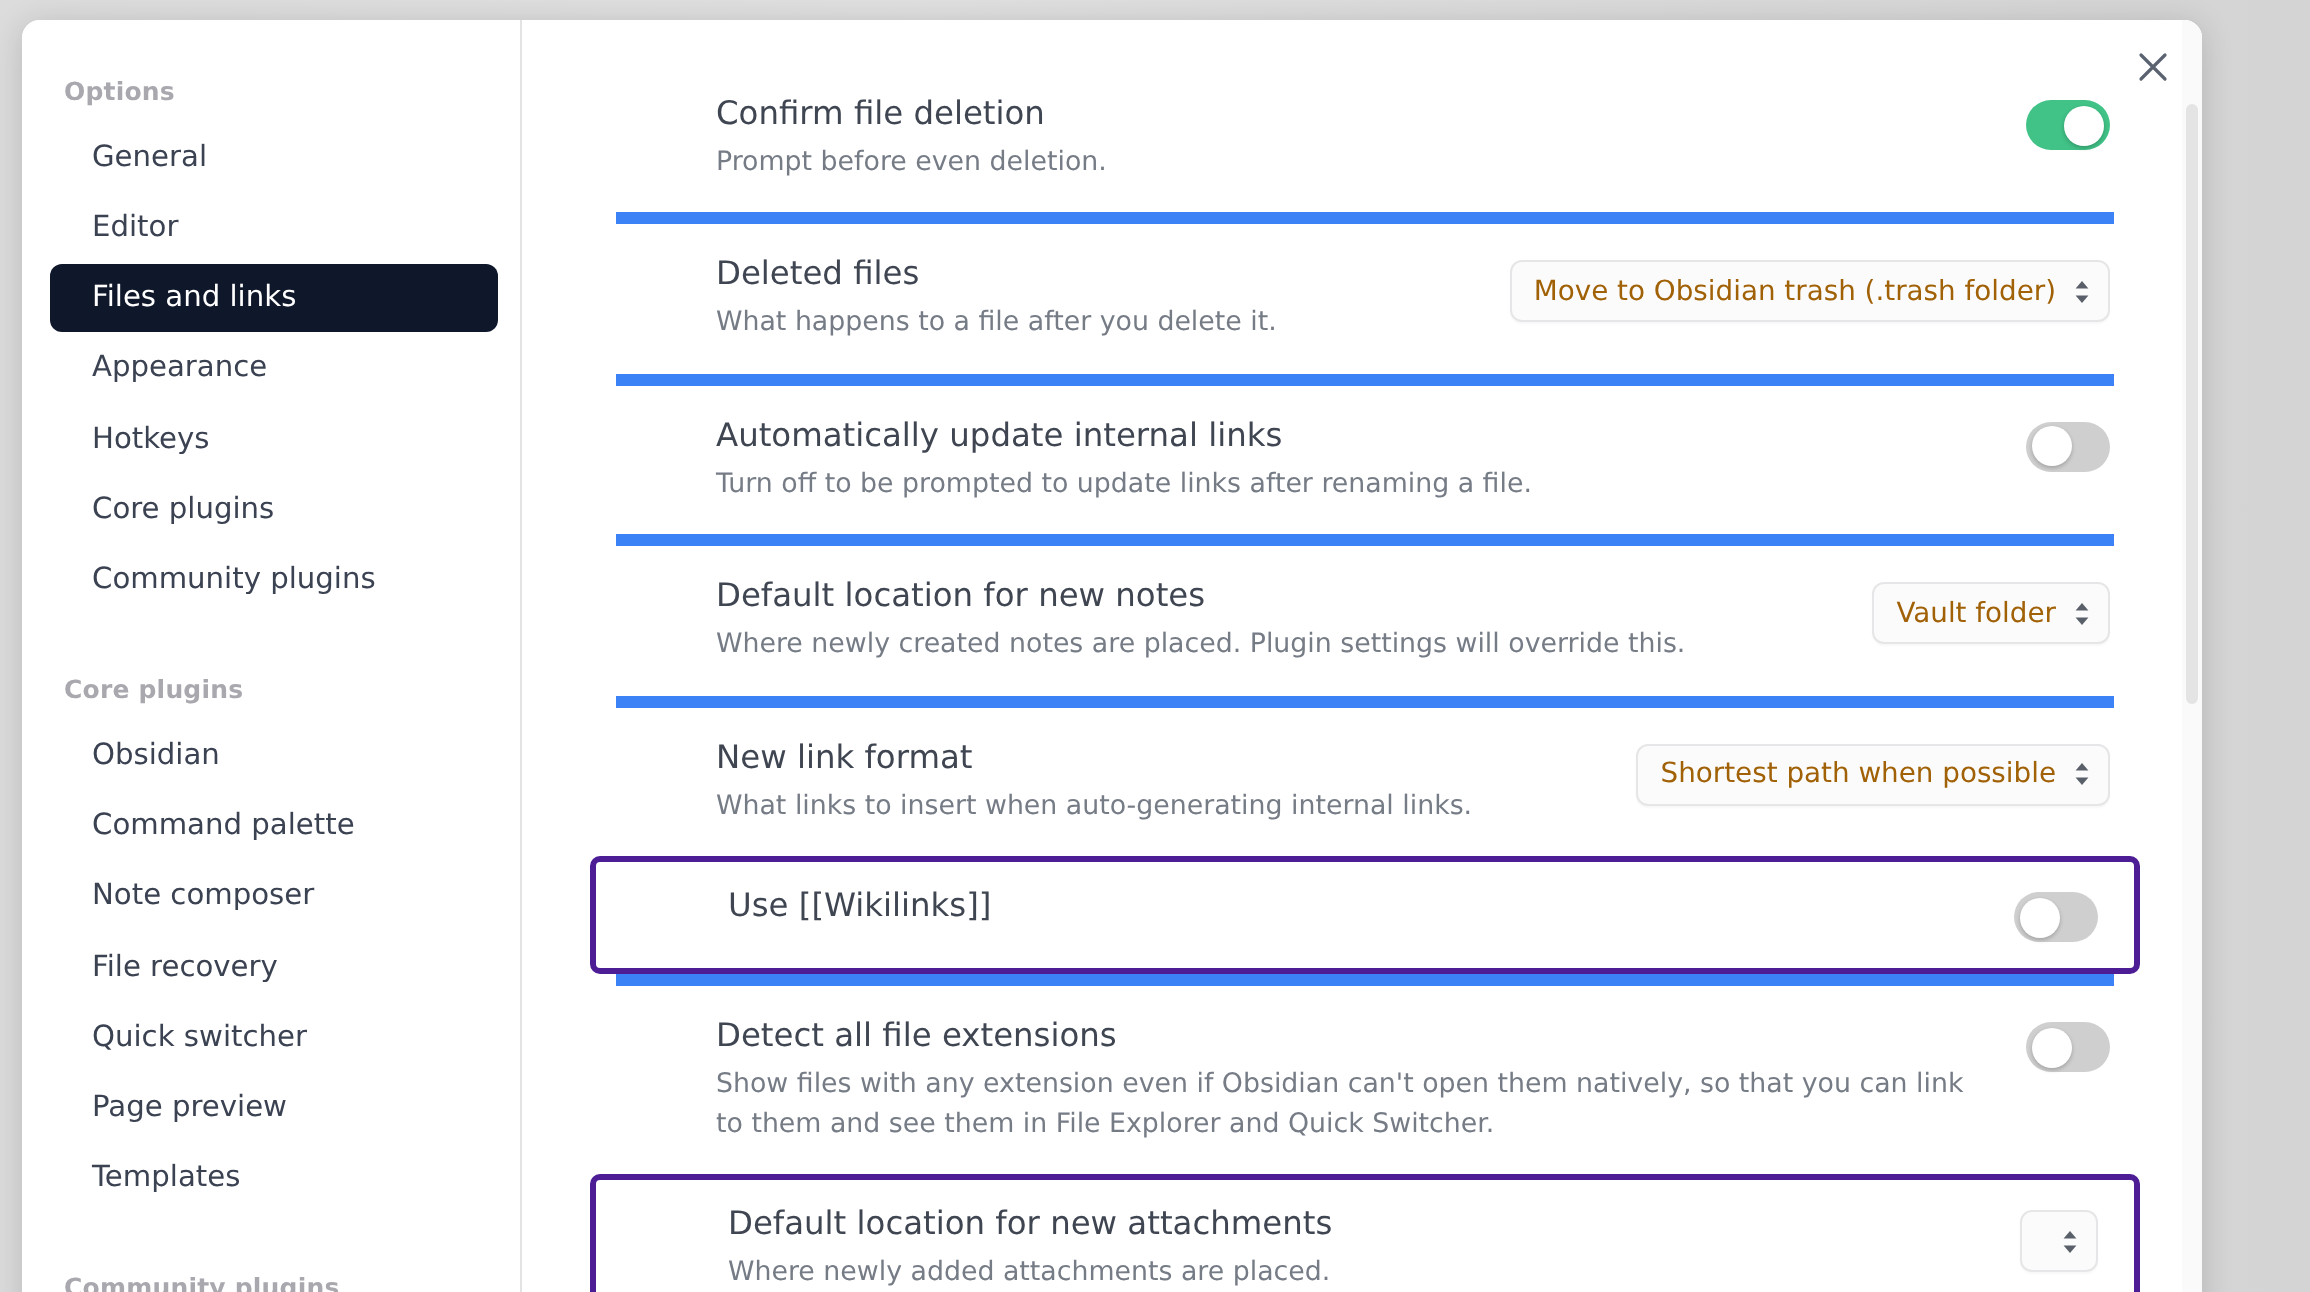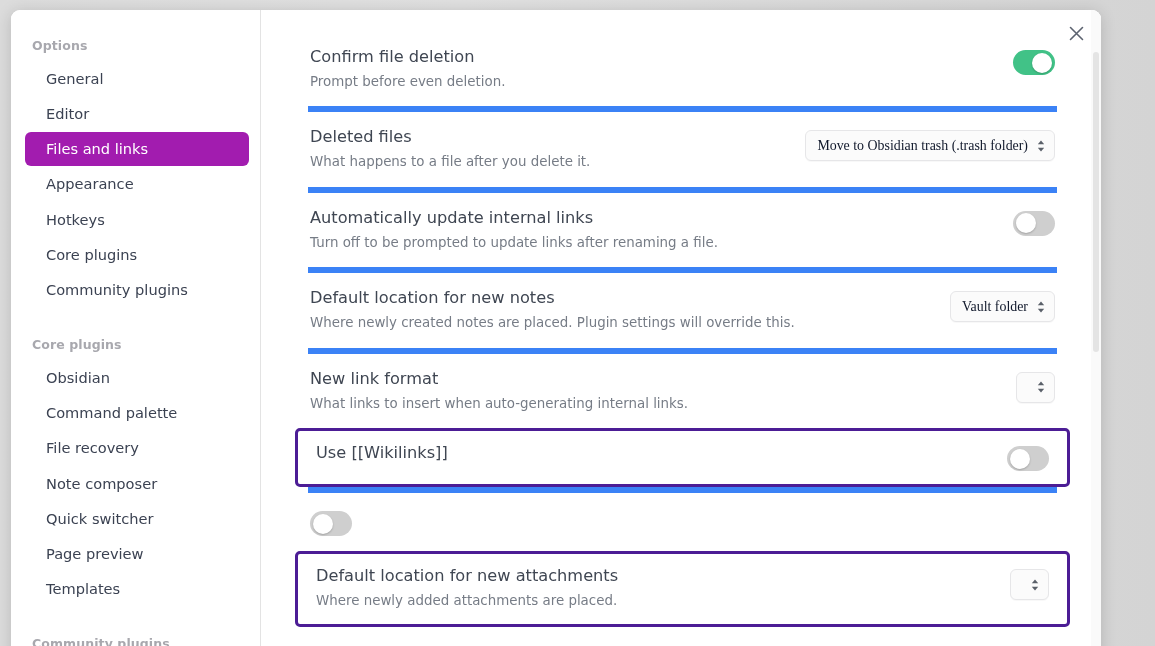--- a/index.html
+++ b/index.html
@@ -45,21 +45,21 @@
     font-size: 14.6px;
     color: #3b4252;
     padding: 6px 14px 7px 21px;
     margin: 0 11px 1px 14px;
     border-radius: 6px;
     line-height: 1.45;
     cursor: pointer;
     white-space: nowrap;
   }
   .nav-item.active {
-    background: #a21caf;
+    background: #0f172a;
     color: #ffffff;
     font-weight: 400;
   }
 
   
   .content {
     flex: 1;
     position: relative;
     background: #ffffff;
     padding: 0 0 0 0;
@@ -99,21 +99,21 @@
   .setting-row {
     display: flex;
     align-items: flex-start;
     justify-content: space-between;
     gap: 20px;
     padding: 14px 2px 15px 2px;
     border-top: 6px solid #3b82f6;
   }
   .setting-row.first { border-top: none; padding-top: 5px; }
   .setting-row.no-border { border-top: none; }
-  .setting-info { flex: 1 1 auto; min-width: 0; }
+  .setting-info { flex: 1 1 auto; min-width: 0; margin-left: 48px; }
   .setting-name {
     font-size: 16.2px;
     color: #3f4652;
     line-height: 1.35;
     margin-bottom: 4px;
     font-weight: 400;
   }
   .setting-desc {
     font-size: 13.4px;
     color: #767c86;
@@ -152,25 +152,24 @@
   .select {
     position: relative;
     display: inline-flex;
     align-items: center;
     background: #fbfbfb;
     border: 1px solid #e6e6e8;
     border-radius: 6px;
     height: 31px;
     padding: 0 26px 0 11px;
     font-size: 13.9px;
-    color: #0f172a;
+    color: #a16207;
     cursor: pointer;
     white-space: nowrap;
     box-shadow: 0 1px 1px rgba(0,0,0,0.03);
-    font-family: Liberation Serif, serif;
   }
   .select .chev {
     position: absolute;
     right: 8px; top: 50%;
     transform: translateY(-50%);
     width: 10px; height: 14px;
     color: #5a6069;
   }
 
   
@@ -200,22 +199,22 @@
       <div class="nav-item">Appearance</div>
       <div class="nav-item">Hotkeys</div>
       <div class="nav-item">Core plugins</div>
       <div class="nav-item">Community plugins</div>
     </div>
 
     <div class="nav-group">
       <div class="nav-header spaced">Core plugins</div>
       <div class="nav-item">Obsidian</div>
       <div class="nav-item">Command palette</div>
+      <div class="nav-item">Note composer</div>
       <div class="nav-item">File recovery</div>
-      <div class="nav-item">Note composer</div>
       <div class="nav-item">Quick switcher</div>
       <div class="nav-item">Page preview</div>
       <div class="nav-item">Templates</div>
     </div>
 
     <div class="nav-group">
       <div class="nav-header spaced">Community plugins</div>
 
     </div>
 
@@ -295,20 +294,21 @@
         </div>
       </div>
 
       <div class="setting-row">
         <div class="setting-info">
           <div class="setting-name">New link format</div>
           <div class="setting-desc">What links to insert when auto-generating internal links.</div>
         </div>
         <div class="setting-control">
           <div class="select">
+            <span>Shortest path when possible</span>
             <span class="chev">
               <svg width="10" height="14" viewBox="0 0 10 14" aria-hidden="true">
                 <path d="M5 1.5 L8.2 5.2 L1.8 5.2 Z" fill="currentColor"></path>
                 <path d="M5 12.5 L8.2 8.8 L1.8 8.8 Z" fill="currentColor"></path>
               </svg>
             </span>
           </div>
         </div>
       </div>
 
@@ -319,20 +319,24 @@
           </div>
           <div class="setting-control">
             <div class="toggle">
               <div class="knob"></div>
             </div>
           </div>
         </div>
       </div>
 
       <div class="setting-row">
+        <div class="setting-info">
+          <div class="setting-name">Detect all file extensions</div>
+          <div class="setting-desc">Show files with any extension even if Obsidian can't open them natively, so that you can link to them and see them in File Explorer and Quick Switcher.</div>
+        </div>
         <div class="setting-control">
           <div class="toggle">
             <div class="knob"></div>
           </div>
         </div>
       </div>
 
       <div class="hl-box">
 
         <div class="setting-row first no-border">

